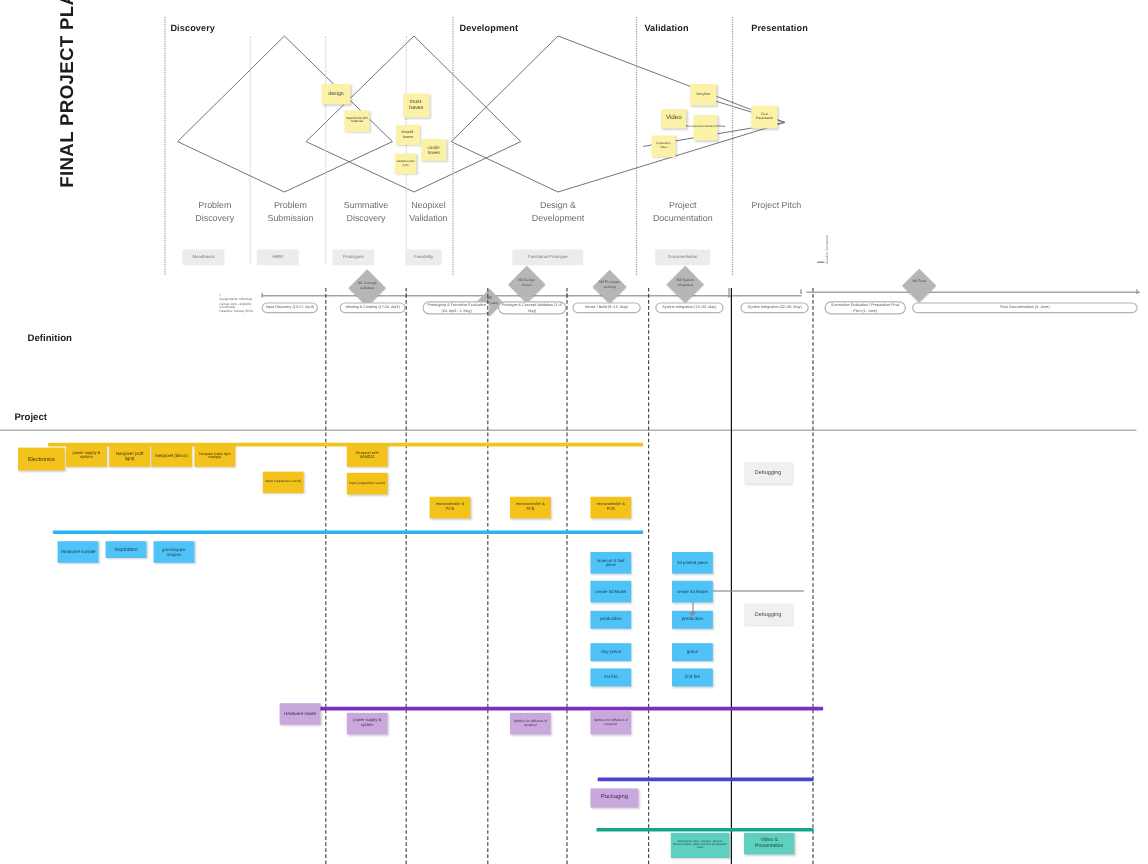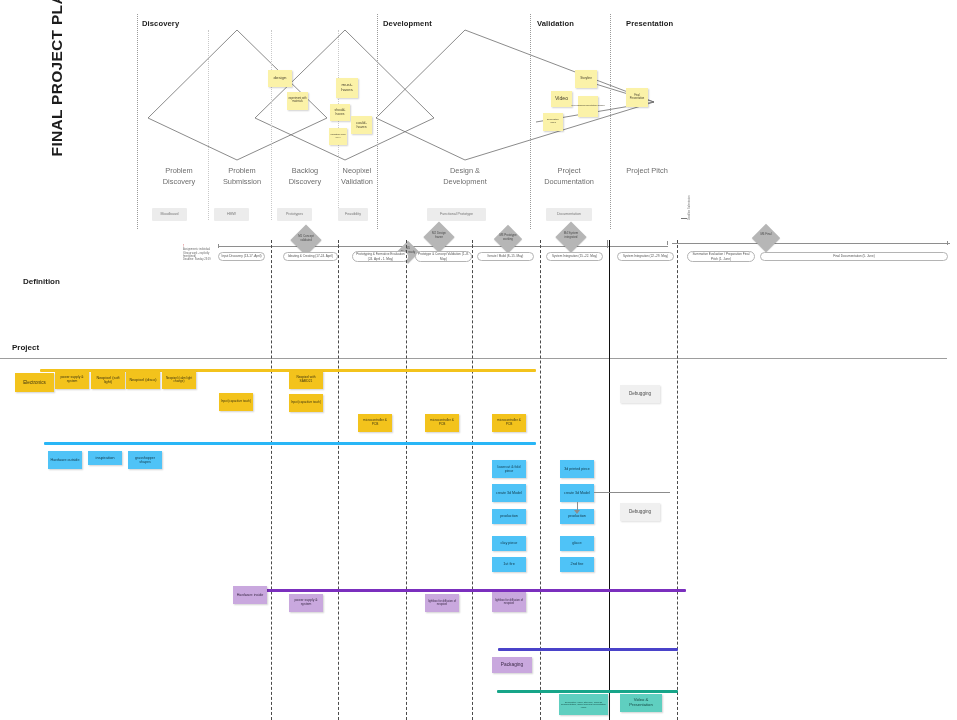--- a/index.html
+++ b/index.html
@@ -222,21 +222,21 @@
   <div id="stage-labels">
       <div class="stage-label" style="left:148px;top:166px;width:62px;">
         <div>Problem</div>
         <div>Discovery</div>
       </div>
       <div class="stage-label" style="left:211px;top:166px;width:62px;">
         <div>Problem</div>
         <div>Submission</div>
       </div>
       <div class="stage-label" style="left:274px;top:166px;width:62px;">
-        <div>Backlog</div>
+        <div>Summative</div>
         <div>Discovery</div>
       </div>
       <div class="stage-label" style="left:337px;top:166px;width:40px;">
         <div>Neopixel</div>
         <div>Validation</div>
       </div>
       <div class="stage-label" style="left:410px;top:166px;width:110px;">
         <div>Design &amp;</div>
         <div>Development</div>
       </div>

